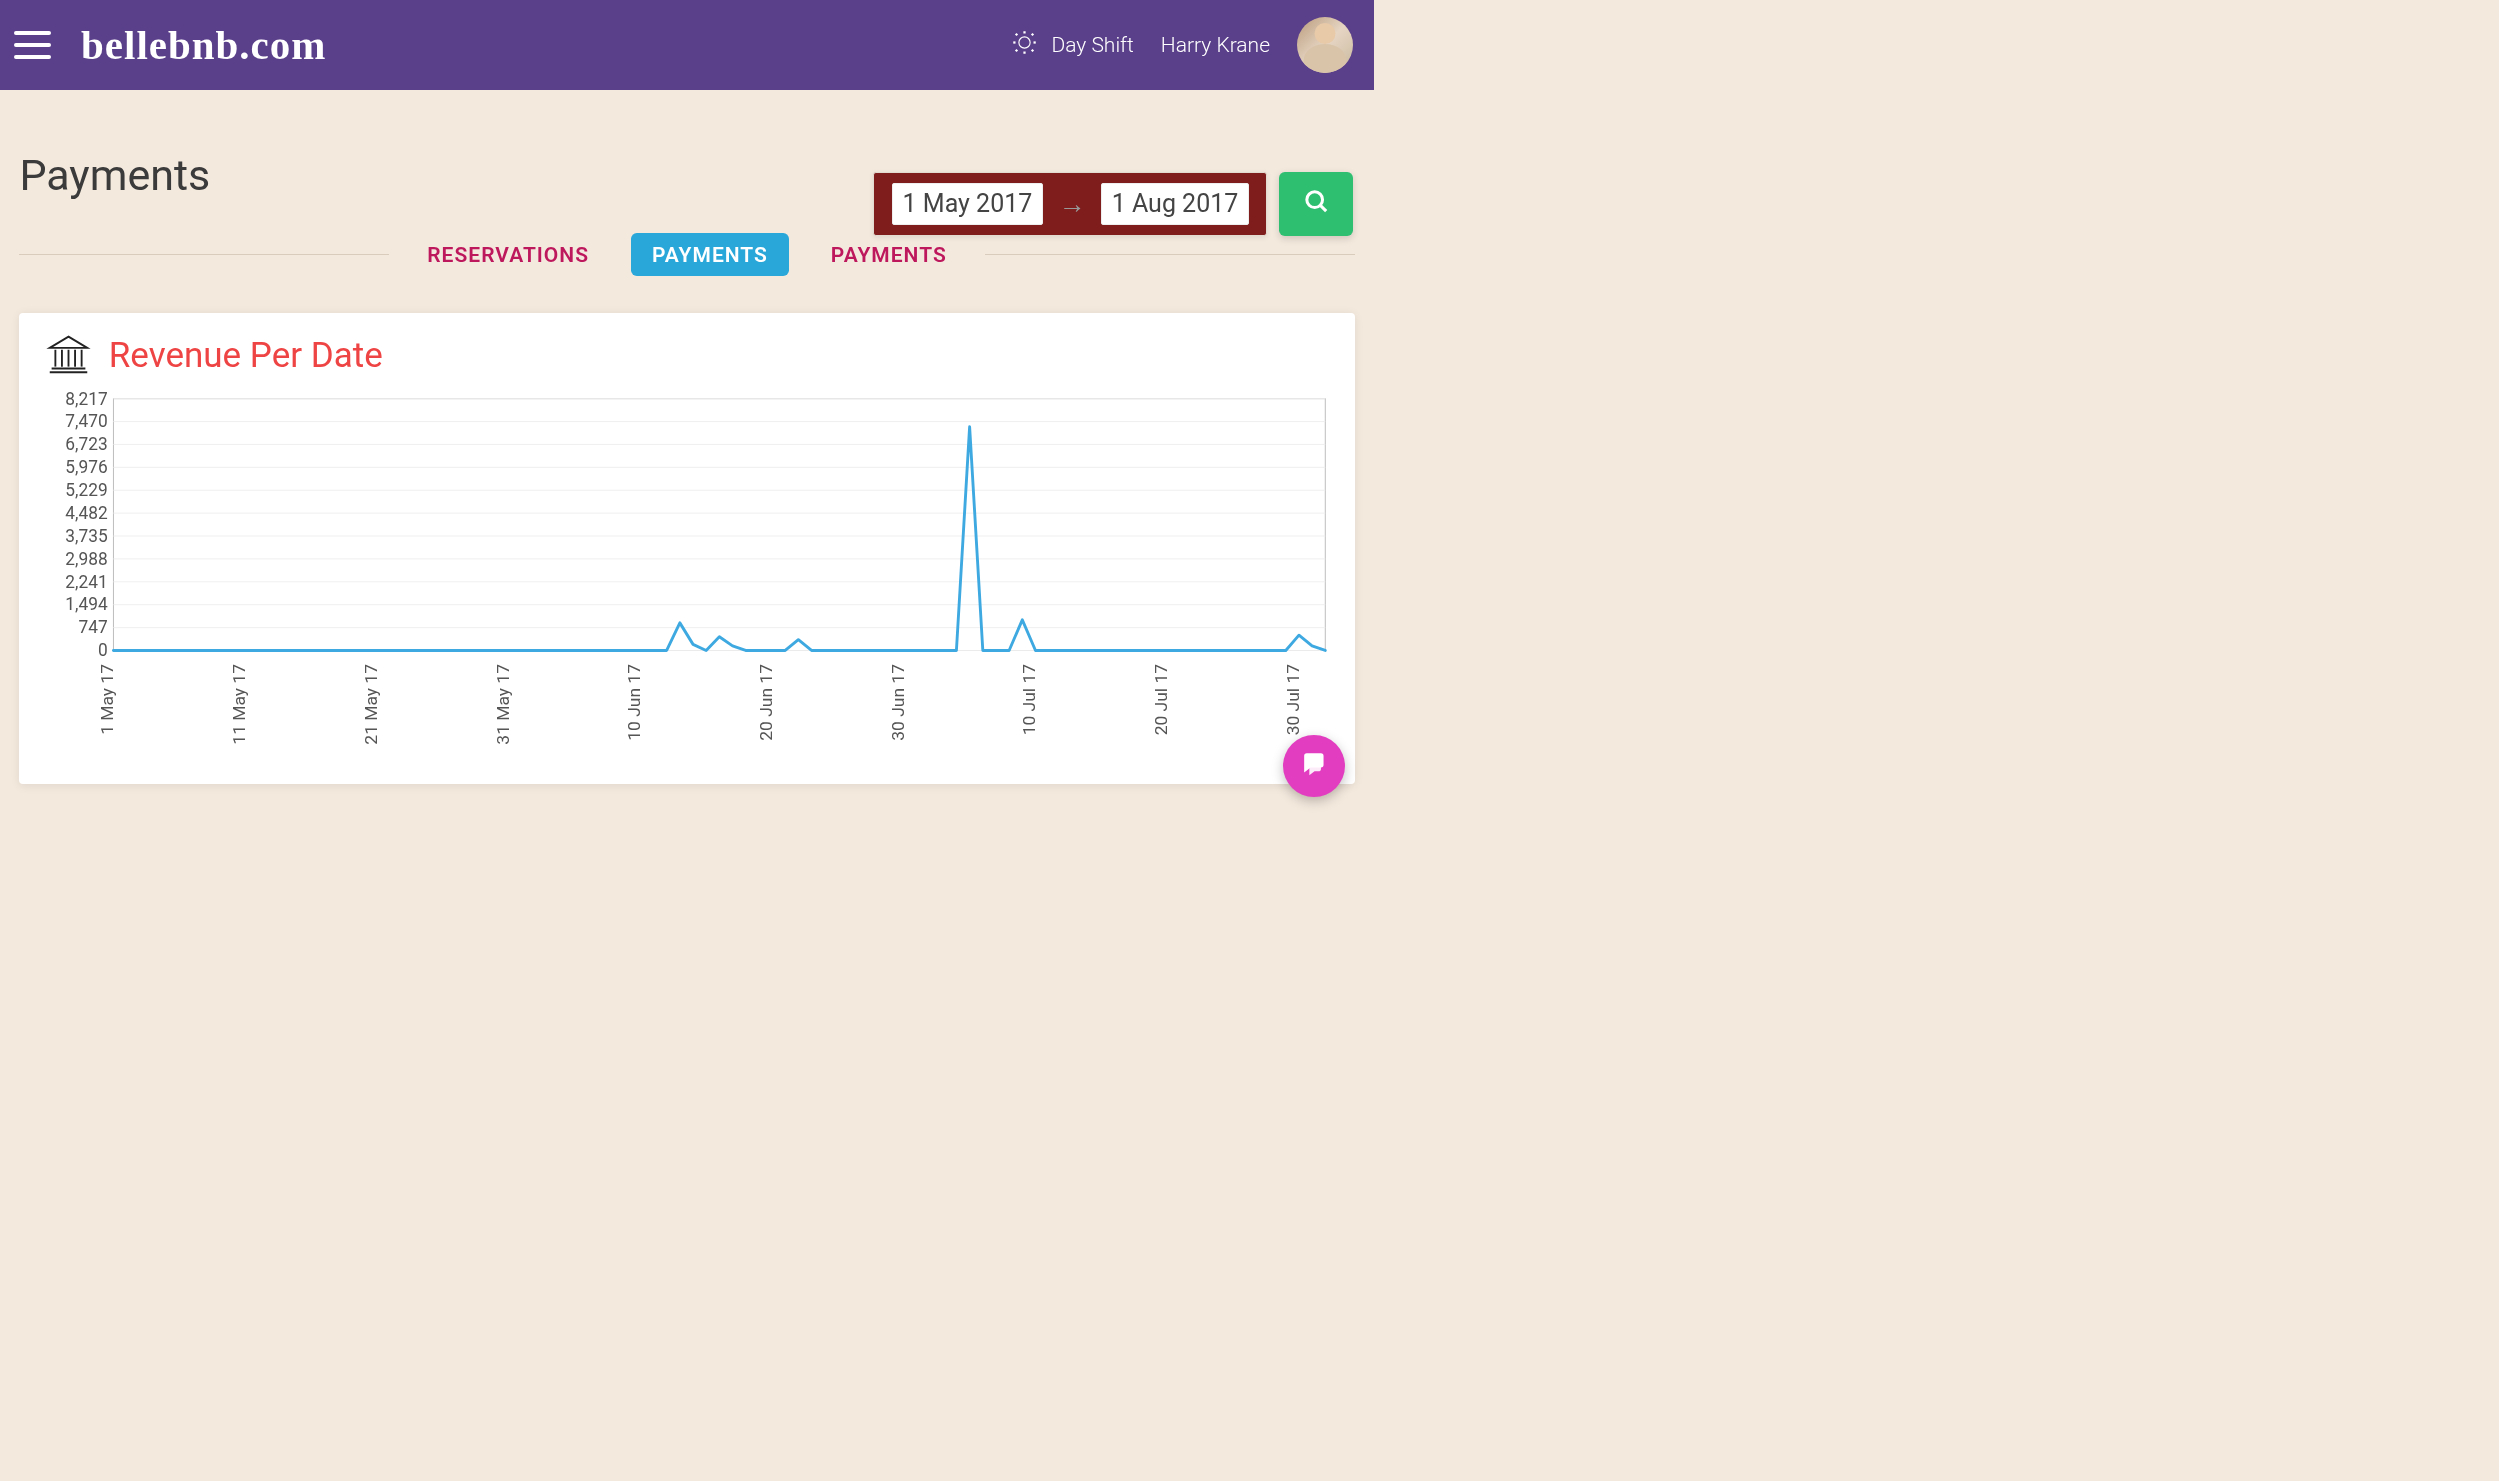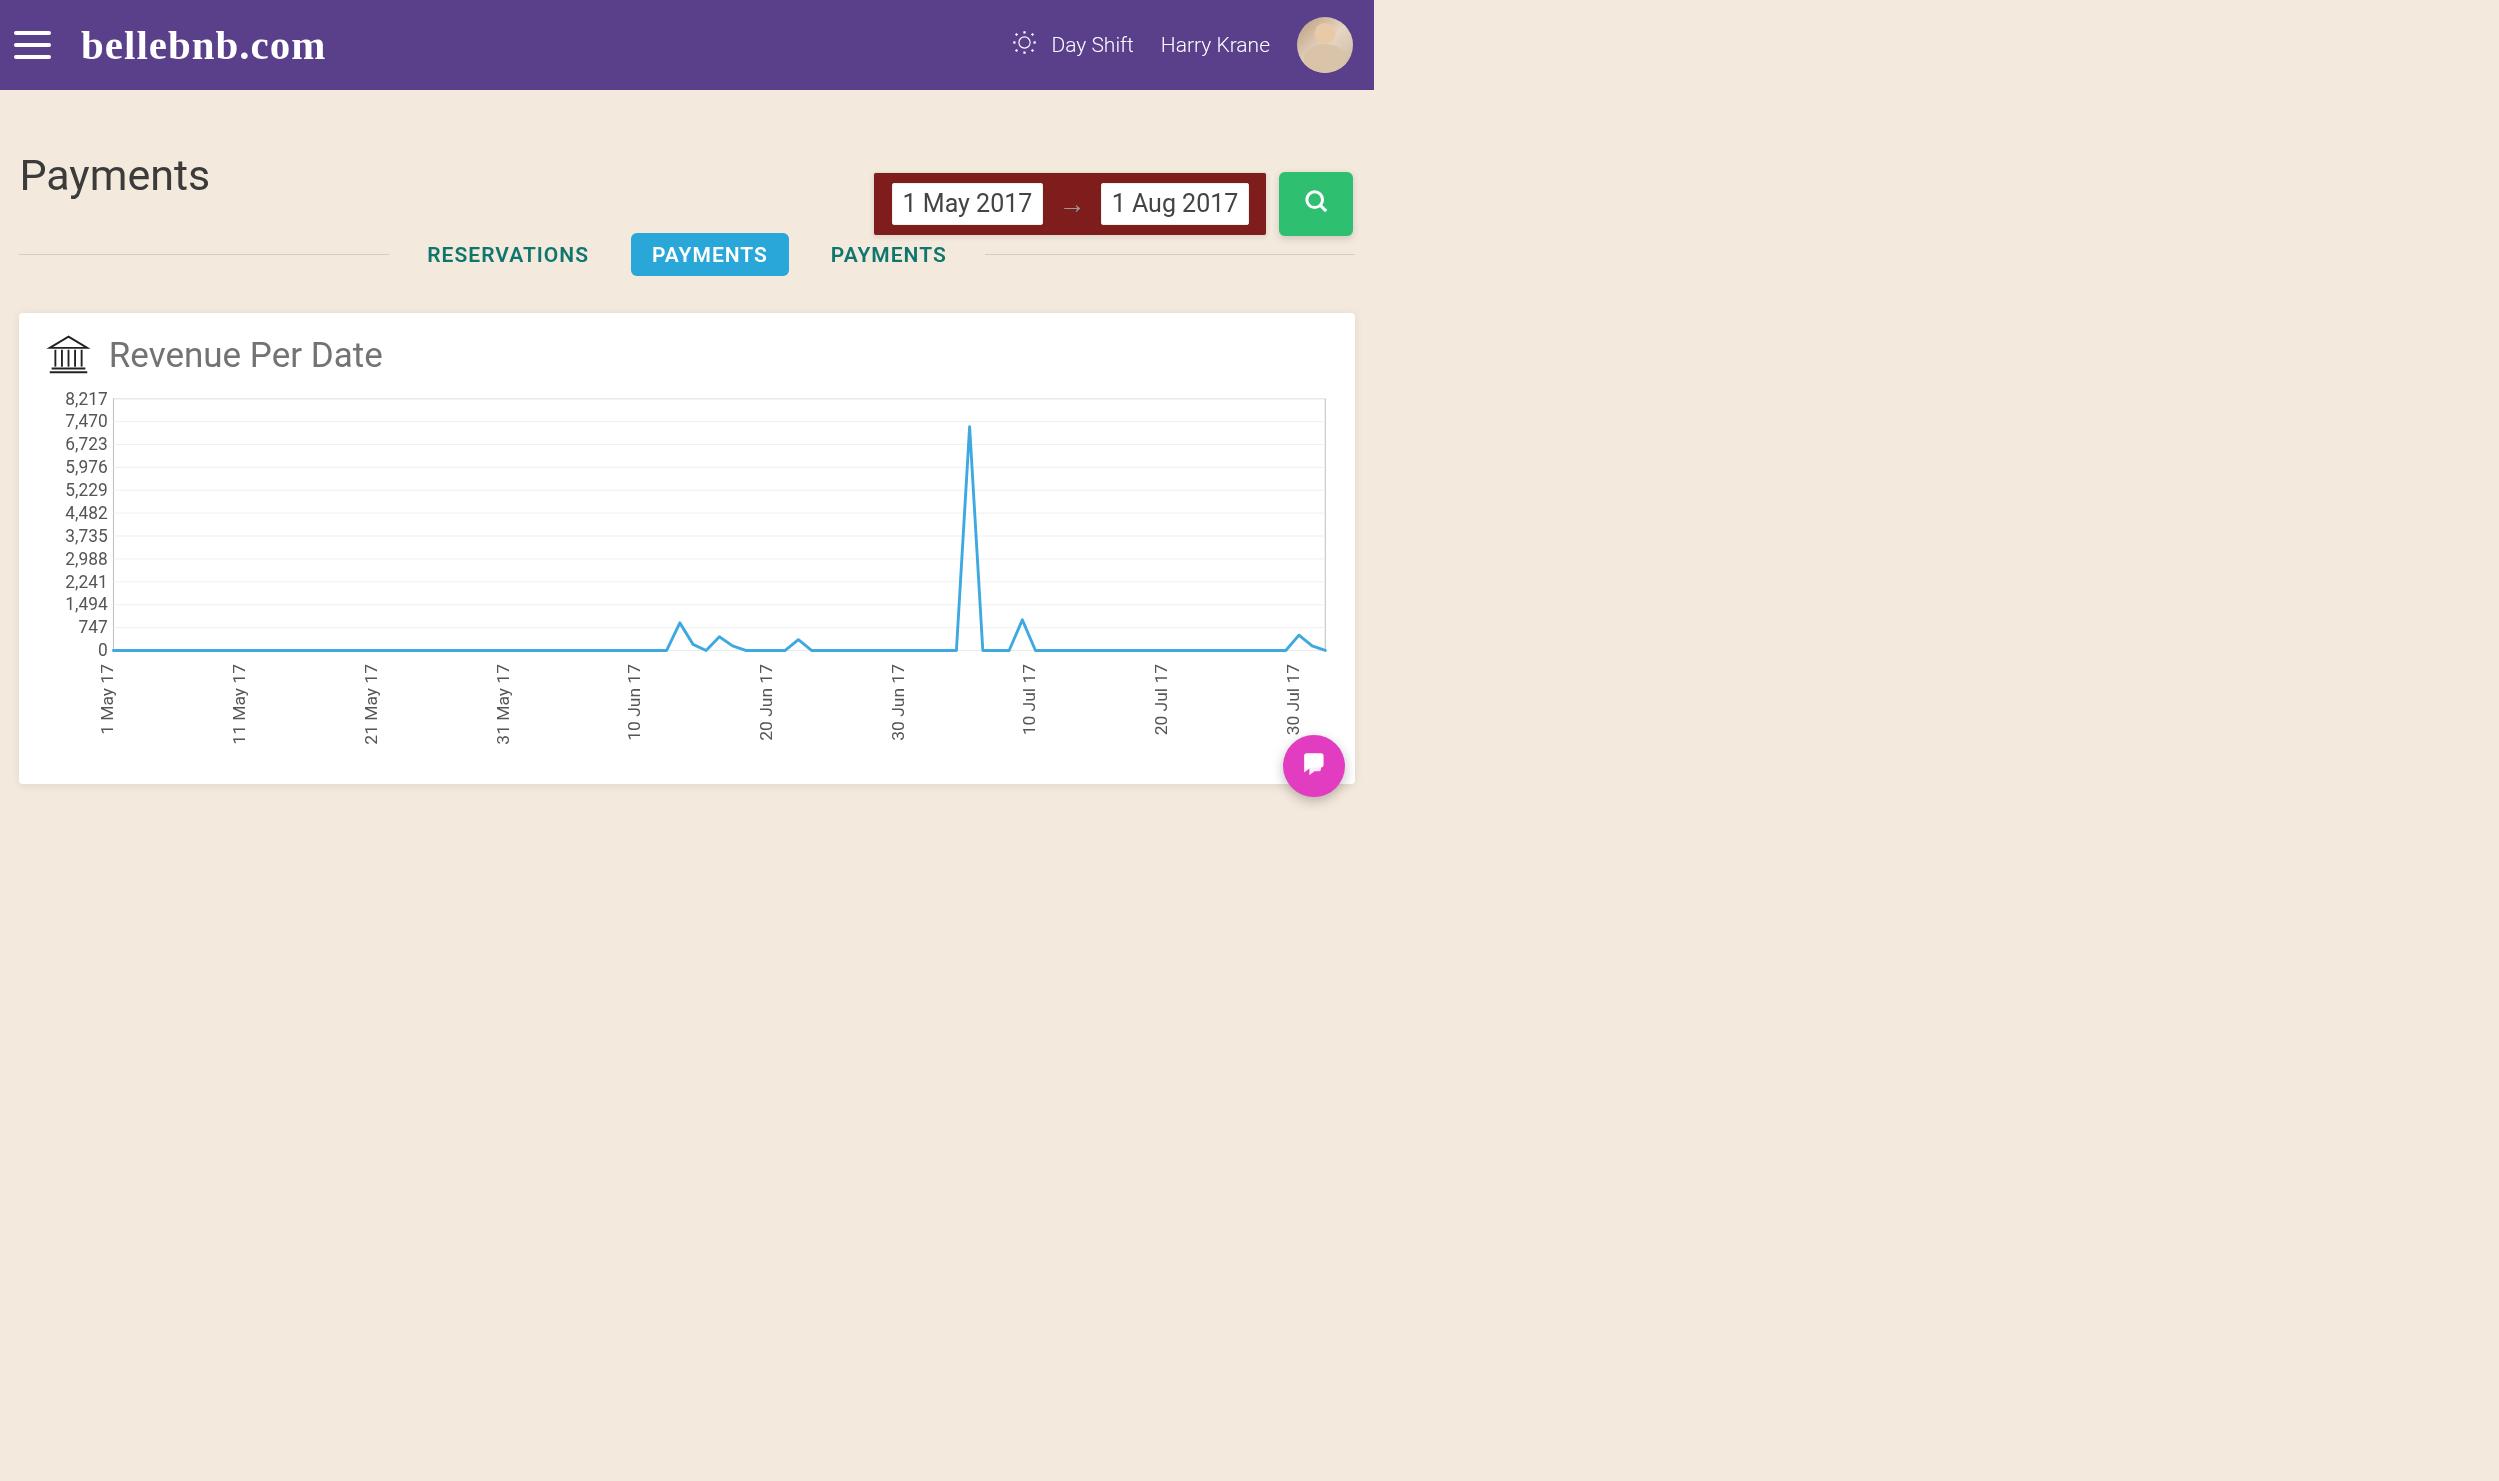--- a/index.html
+++ b/index.html
@@ -128,21 +128,21 @@
     flex:1; height:1px; background:#d9ccbc;
   }
   .tabs {
     display:flex; gap:21px; padding: 0 17.4px;
   }
   .tab {
     font-size: 21px;
     letter-spacing: 1px;
     padding: 9.7px 21px;
     border-radius: 5.8px;
-    color: #0f766e;
+    color: #be185d;
     font-weight: 600;
     cursor: pointer;
   }
   .tab.active {
     background: #29a7d9;
     color: #fff;
   }
 
   
   .card {
@@ -151,21 +151,21 @@
     border-radius: 3.9px;
     box-shadow: 0 1.9px 9.7px rgba(0,0,0,0.08);
     padding: 17.4px 17.4px 27px 27px;
   }
   .card-title-row {
     display:flex; align-items:center; gap:17.4px;
     margin-bottom: 9.7px;
   }
   .bank-icon svg { width:45px; height:45px; stroke:#222; fill:none; stroke-width:2; }
   .card-title {
-    font-size: 35px; font-weight:400; color:#737373;text-align:right;
+    font-size: 35px; font-weight:400; color:#ef4444;text-align:right;
   }
 
   .chart-wrap { position:relative; width:100%; }
   svg.chart { width: 100%; height: 368px; display:block; }
   .ytick text { font-size: 18px; fill:#555; text-anchor:end; }
   .ytick line { stroke:#eee; stroke-width:1; }
   .xtick text { font-size: 18px; fill:#555; }
   .axis-border { stroke:#bbb; stroke-width:1; fill:none; }
   .series { stroke:#3ea9e0; stroke-width:3; fill:none; stroke-linejoin:round; stroke-linecap:round; }
 

